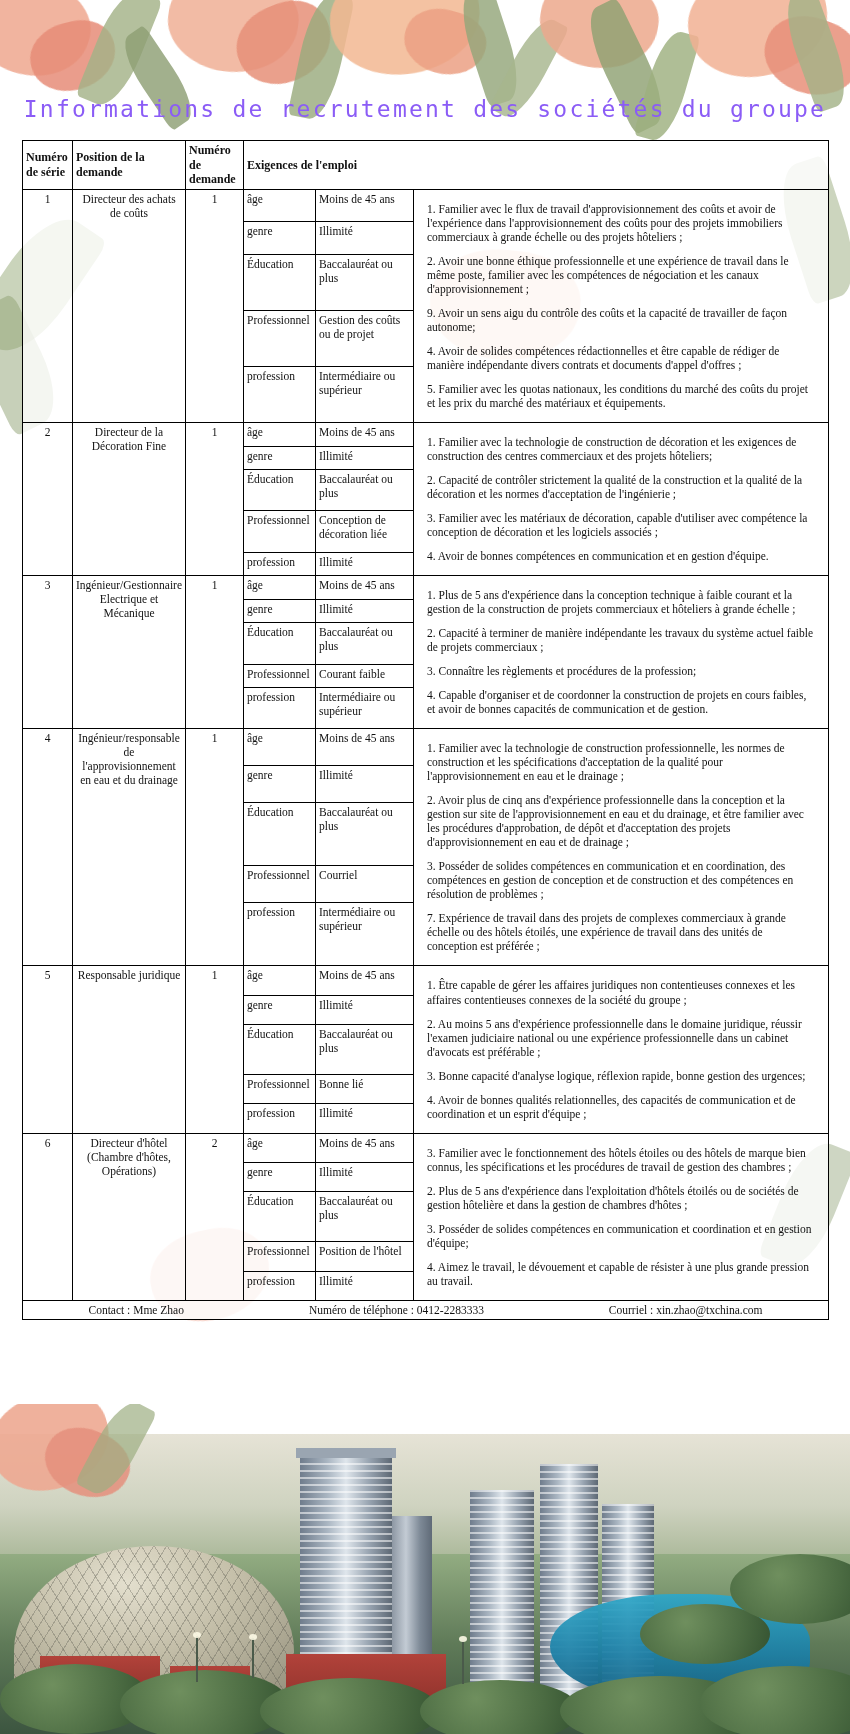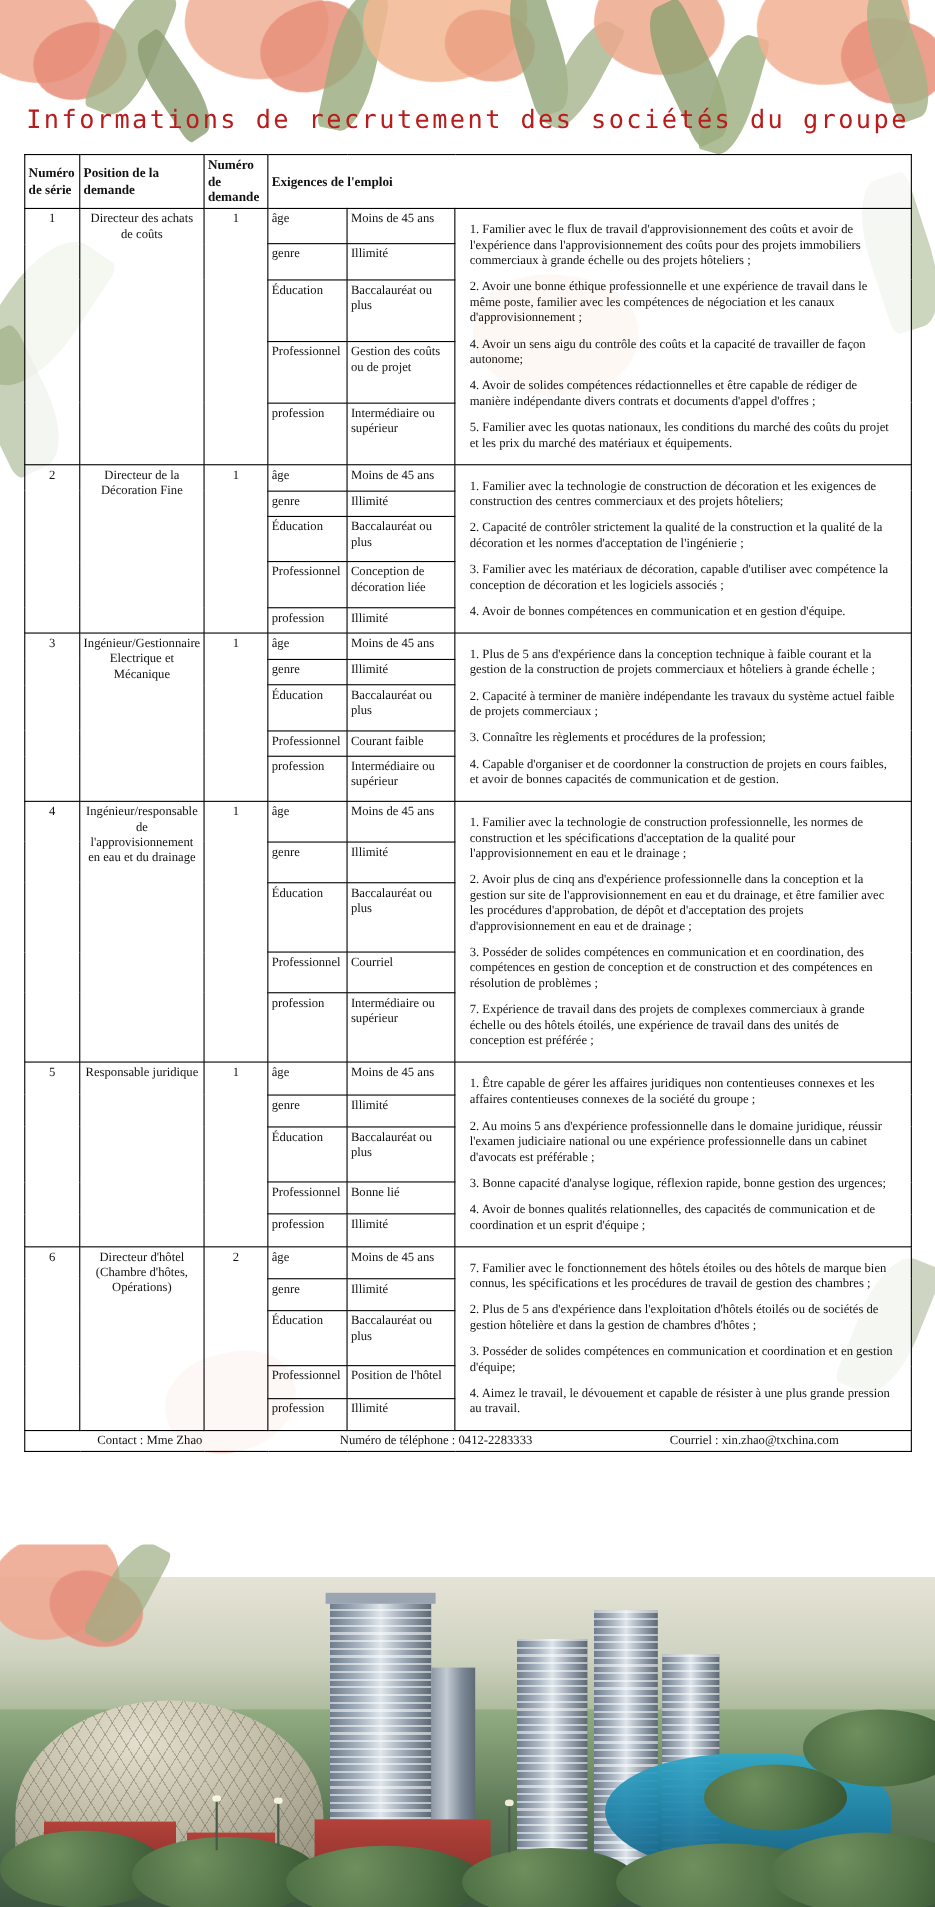--- a/index.html
+++ b/index.html
@@ -102,21 +102,21 @@
 
   
   .title {
     position: absolute;
     left: 0; top: 96px;
     width: 850px;
     text-align: center;
     font-family: "DejaVu Sans Mono", monospace;
     font-size: 23px;
     letter-spacing: 2.2px;
-    color: #b91c1c;
+    color: #8b5cf6;
     z-index: 6;
     white-space: nowrap;
   }
 
   
   .sheet {
     position: absolute;
     left: 22px; top: 140px;
     width: 806px;
     z-index: 5;
@@ -228,21 +228,21 @@
     <tbody id="tbody">
         <tr>
           <td class="mid" rowspan="5">1</td>
           <td class="mid" rowspan="5">Directeur des achats de coûts</td>
           <td class="mid" rowspan="5">1</td>
           <td>âge</td>
           <td>Moins de 45 ans</td>
           <td class="req" rowspan="5">
             <p>1. Familier avec le flux de travail d'approvisionnement des coûts et avoir de l'expérience dans l'approvisionnement des coûts pour des projets immobiliers commerciaux à grande échelle ou des projets hôteliers ;</p>
             <p>2. Avoir une bonne éthique professionnelle et une expérience de travail dans le même poste, familier avec les compétences de négociation et les canaux d'approvisionnement ;</p>
-            <p>4. Avoir un sens aigu du contrôle des coûts et la capacité de travailler de façon autonome;</p>
+            <p>9. Avoir un sens aigu du contrôle des coûts et la capacité de travailler de façon autonome;</p>
             <p>4. Avoir de solides compétences rédactionnelles et être capable de rédiger de manière indépendante divers contrats et documents d'appel d'offres ;</p>
             <p>5. Familier avec les quotas nationaux, les conditions du marché des coûts du projet et les prix du marché des matériaux et équipements.</p>
           </td>
         </tr>
         <tr>
           <td>genre</td>
           <td>Illimité</td>
         </tr>
         <tr>
           <td>Éducation</td>
@@ -372,21 +372,21 @@
           <td>profession</td>
           <td>Illimité</td>
         </tr>
         <tr>
           <td class="mid" rowspan="5">6</td>
           <td class="mid" rowspan="5">Directeur d'hôtel (Chambre d'hôtes, Opérations)</td>
           <td class="mid" rowspan="5">2</td>
           <td>âge</td>
           <td>Moins de 45 ans</td>
           <td class="req" rowspan="5">
-            <p>7. Familier avec le fonctionnement des hôtels étoiles ou des hôtels de marque bien connus, les spécifications et les procédures de travail de gestion des chambres ;</p>
+            <p>3. Familier avec le fonctionnement des hôtels étoiles ou des hôtels de marque bien connus, les spécifications et les procédures de travail de gestion des chambres ;</p>
             <p>2. Plus de 5 ans d'expérience dans l'exploitation d'hôtels étoilés ou de sociétés de gestion hôtelière et dans la gestion de chambres d'hôtes ;</p>
             <p>3. Posséder de solides compétences en communication et coordination et en gestion d'équipe;</p>
             <p>4. Aimez le travail, le dévouement et capable de résister à une plus grande pression au travail.</p>
           </td>
         </tr>
         <tr>
           <td>genre</td>
           <td>Illimité</td>
         </tr>
         <tr>

